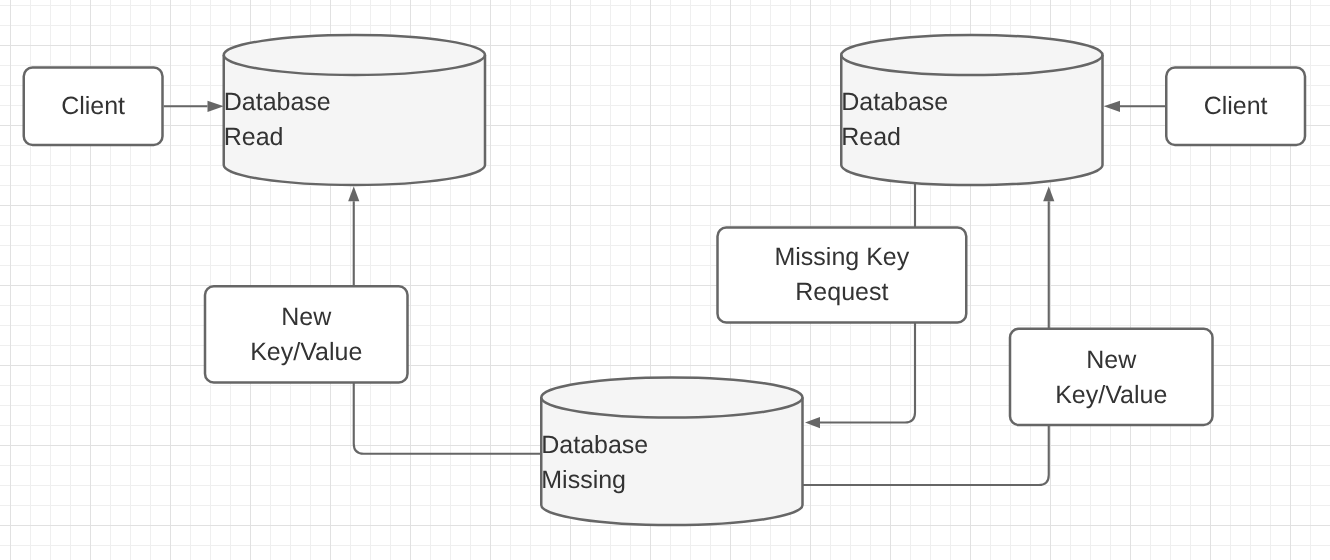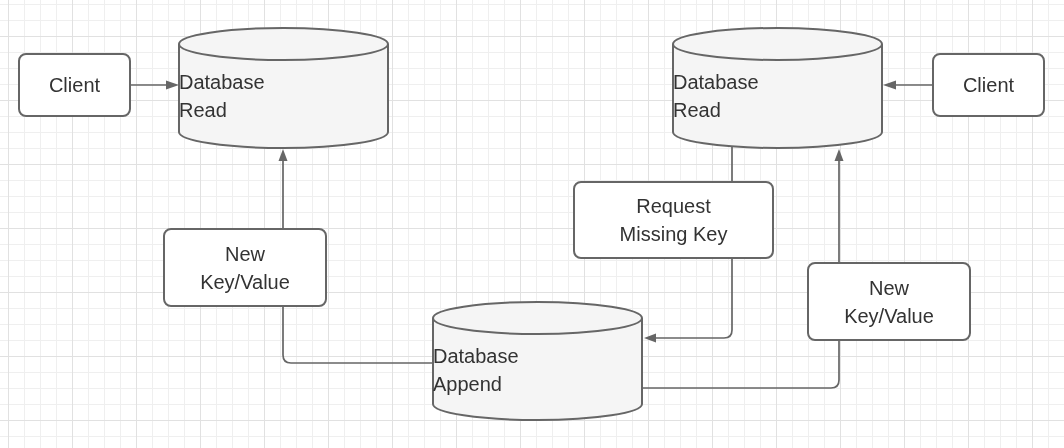--- a/index.html
+++ b/index.html
@@ -84,37 +84,37 @@
   <div class="box" style="left:932px;top:53px;width:113px;height:64px">
     <span>Client</span>
   </div>
 
   <div class="box" style="left:163px;top:228px;width:164px;height:79px">
     <span>New</span>
     <span>Key/Value</span>
   </div>
 
   <div class="box" style="left:573px;top:181px;width:201px;height:78px">
+    <span>Missing Key</span>
     <span>Request</span>
-    <span>Missing Key</span>
   </div>
 
   <div class="box" style="left:807px;top:262px;width:164px;height:79px">
     <span>New</span>
     <span>Key/Value</span>
   </div>
 
   <div class="cyl-label" style="left:179px;top:68px;width:209px">
     <span>Database</span>
     <span>Read</span>
   </div>
 
   <div class="cyl-label" style="left:673px;top:68px;width:209px">
     <span>Database</span>
     <span>Read</span>
   </div>
 
   <div class="cyl-label" style="left:433px;top:342px;width:209px">
     <span>Database</span>
-    <span>Append</span>
+    <span>Missing</span>
   </div>
 
 </div>
 
 </body></html>

